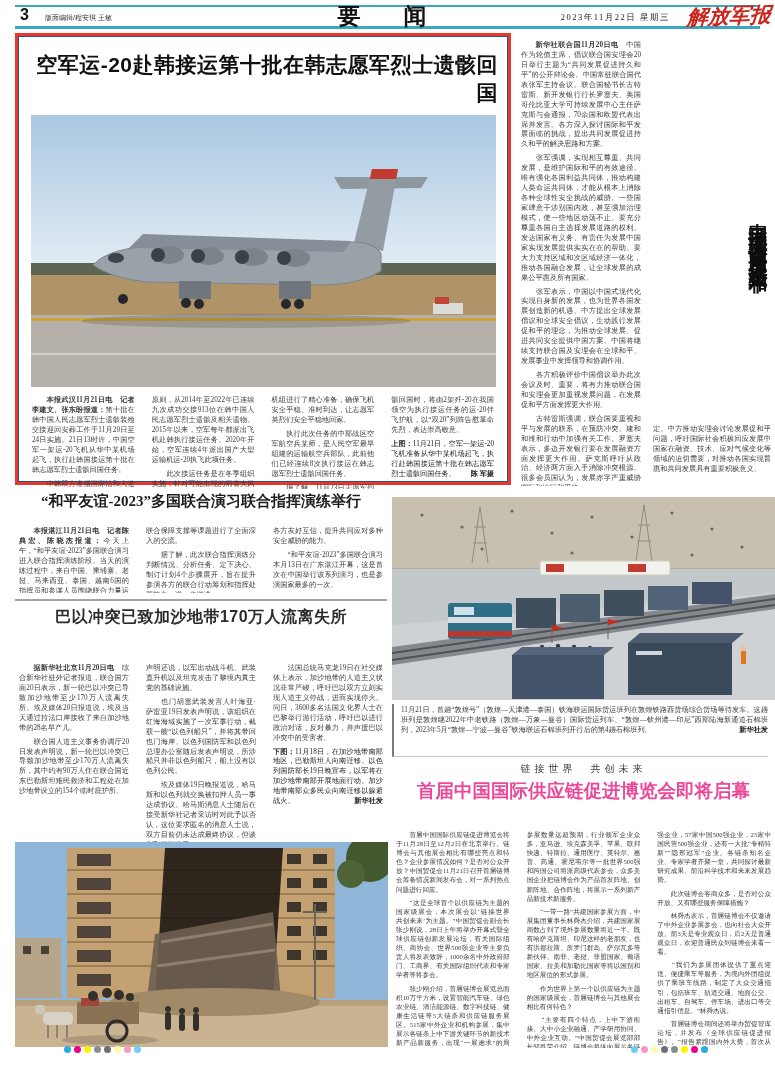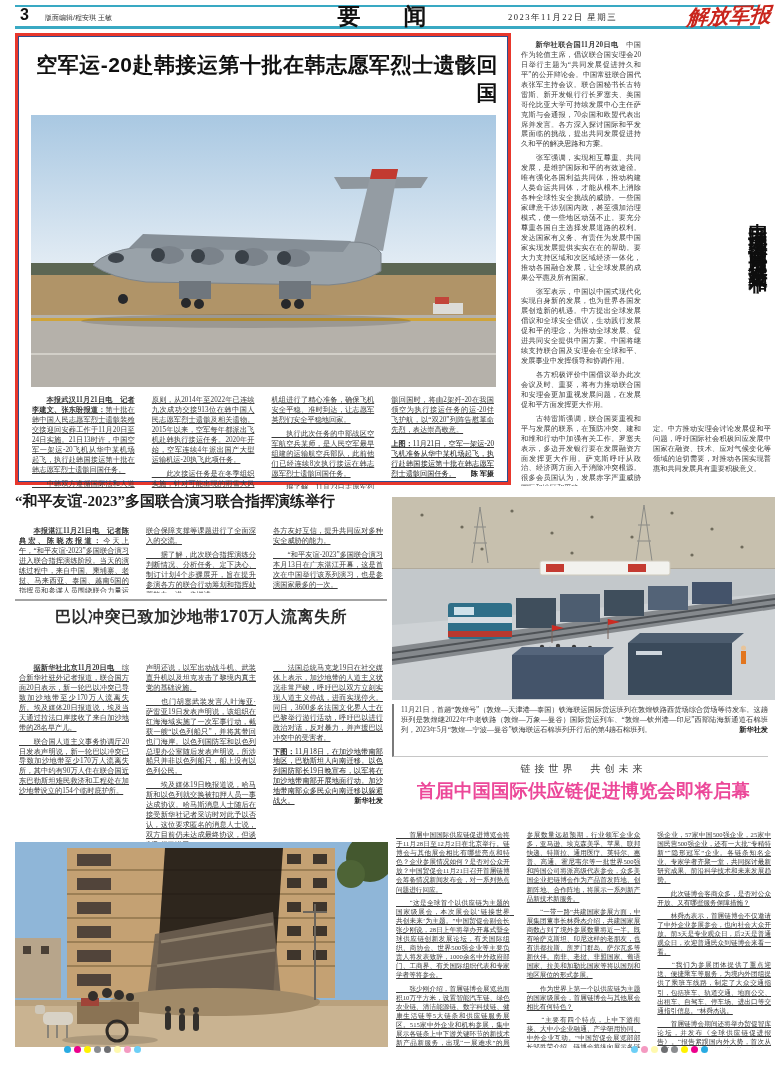--- a/index.html
+++ b/index.html
@@ -7,49 +7,49 @@
         font-family:"Liberation Serif", serif;color:#222;overflow:hidden;}
   .abs{position:absolute;}
   
   .hdr-rule{position:absolute;left:15px;width:745px;background:#39a9c3;}
   .hdr-rule.top{top:5px;height:1.5px;}
   .hdr-rule.bot{top:26px;height:2.5px;}
   .pgnum{position:absolute;left:20px;top:6px;font:900 16px "Liberation Sans",sans-serif;color:#111;}
   .editors{position:absolute;left:45px;top:13px;font:7px "Liberation Sans",sans-serif;color:#333;}
   .section{position:absolute;left:290px;top:1px;width:194px;text-align:center;
            font:900 23px "Liberation Sans",sans-serif;letter-spacing:10px;color:#111;}
-  .pgdate{position:absolute;left:508px;top:12px;width:162px;text-align:left;
+  .pgdate{position:absolute;left:508px;top:12px;width:162px;text-align:right;
           font-size:8.5px;letter-spacing:1.5px;color:#222;}
   .masthead{position:absolute;left:684px;top:2px;width:90px;text-align:center;color:#c9251c;
             font:bold italic 21px "Liberation Serif",serif;transform:skewX(-6deg) rotate(-2deg);}
   
   .body-text{font-size:7.2px;line-height:1.38;text-align:justify;color:#3a3a3a;overflow:hidden;}
   .body-text p{margin:4px;}
   .body-text .first{text-indent:2em;}
   .cols{display:flex;gap:9px;}
-  .cols>div{flex:1 1 0;overflow:hidden;text-decoration:underline;}
+  .cols>div{flex:1 1 0;overflow:hidden;}
   .cr{float:right;font-weight:bold;padding-left:4px;color:#222;}
   .note{color:#222;}
   .rule{position:absolute;background:#a3a3a3;}
   
   .leadbox{position:absolute;left:15px;top:33px;width:496px;height:452px;
            border:3px solid #e8372c;box-sizing:border-box;background:#fff;}
   .leadinner{border:1px solid #2c4d8f;height:100%;box-sizing:border-box;padding:0 9px;}
   .lead-hl{margin:14px 0 0 0;text-align:right;font:900 21px "Liberation Sans",sans-serif;
            letter-spacing:.5px;color:#101010;}
   .lead-photo{margin:8px auto 5px auto;width:465px;height:272px;overflow:hidden;background:#cfe0ec;}
   .lead-cols{height:97px;}
   
   .unsc-text{position:absolute;left:517px;top:37px;width:128px;height:449px;}
   .vert-hl{position:absolute;left:653px;top:46px;width:118px;height:378px;margin:0;
            display:flex;justify-content:center;writing-mode:vertical-rl;text-orientation:upright;
            font:900 19px "Liberation Sans",sans-serif;letter-spacing:3px;color:#0e0e0e;}
   .unsc-cont{position:absolute;left:649px;top:421px;width:126px;height:64px;}
   
-  .ex-hl{position:absolute;left:15px;top:492px;width:372px;margin:0;
+  .ex-hl{position:absolute;left:15px;top:492px;width:372px;margin:0;text-align:center;
          font:bold 15px "Liberation Serif",serif;color:#1c1c1c;}
   .ex-cols{position:absolute;left:15px;top:523px;width:372px;height:70px;}
   
   .gz-hl{position:absolute;left:15px;top:607px;width:372px;margin:0;text-align:center;
          font:bold 16px "Liberation Sans",sans-serif;color:#2b2b2b;letter-spacing:.5px;}
   .gz-cols{position:absolute;left:15px;top:660px;width:372px;height:196px;}
   .gz-photo{position:absolute;left:15px;top:842px;width:373px;height:205px;overflow:hidden;background:#bcd0e0;}
   
   .train-photo{position:absolute;left:392px;top:497px;width:383px;height:203px;overflow:hidden;background:#ccd1d4;}
   .train-cap{position:absolute;left:392px;top:704px;width:376px;height:53px;box-sizing:border-box;

